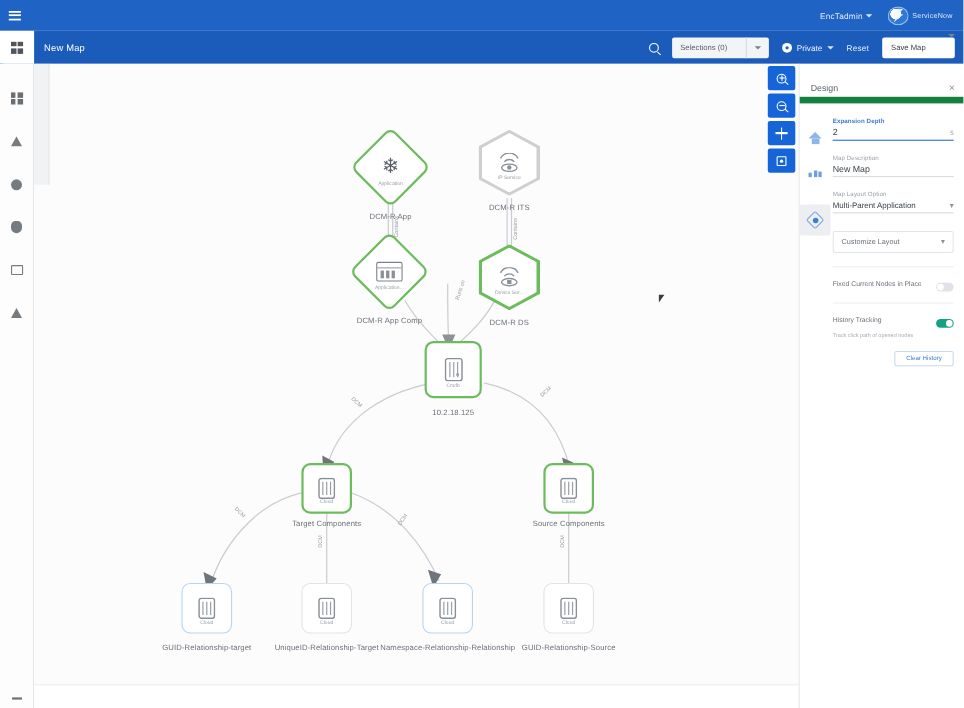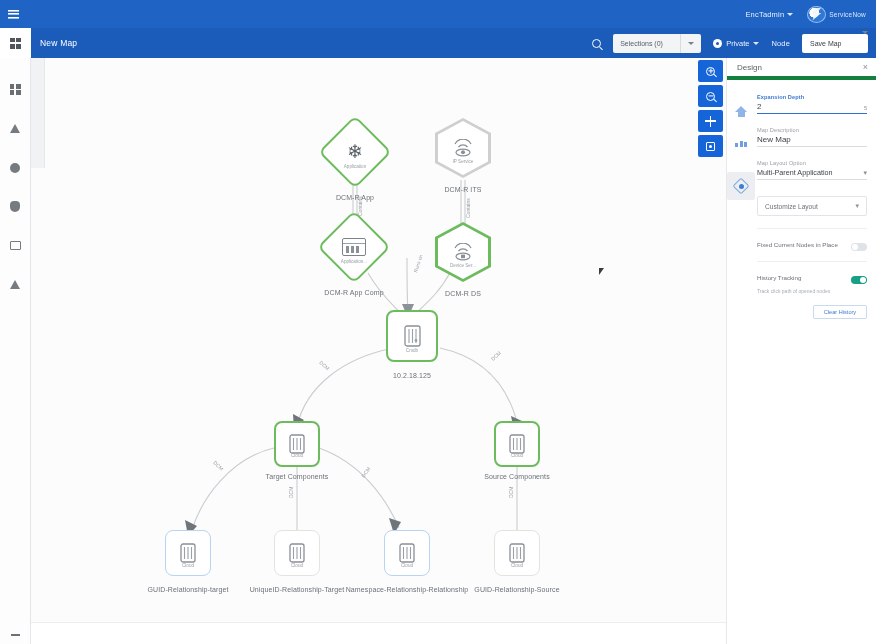--- a/index.html
+++ b/index.html
@@ -239,21 +239,21 @@
     border-left: 5px solid #3c3c3c; border-bottom: 7px solid transparent; border-right:3px solid transparent;
   }
 
   
   .rightpanel {
     position:absolute; left: 726px; top: 58px; width: 150px; height: 586px;
     background:#ffffff; border-left:1px solid #e6e8ea;
   }
   .rp-head {
     height: 22px; display:flex;align-items:center;justify-content:space-between;
-    padding: 0 8px 0 10px; border-bottom:4px solid #15803d;
+    padding: 0 8px 0 10px; border-bottom:6px solid #15803d;margin-top:14px;
   }
   .rp-title { font-size:8px; color:#5b6views; color:#5b6169; }
   .rp-x { font-size:9px; color:#8b9198; cursor:pointer; line-height:1; }
   .rp-body { display:flex; height: 564px; }
   .rp-rail {
     width: 28px; padding-top: 22px; display:flex;flex-direction:column;align-items:center;gap:21px;
   }
   .rp-ric { width:14px;height:14px;display:flex;align-items:center;justify-content:center;cursor:pointer;}
   .rpi-home { width:0;height:0;border-left:6px solid transparent;border-right:6px solid transparent;border-bottom:6px solid #8fb4e8;position:relative;}
   .rpi-home::after{content:"";position:absolute;left:-3.5px;top:6px;width:7px;height:5px;background:#8fb4e8;}
@@ -345,21 +345,21 @@
         <span class="cv">
             <i class="caret-g"></i>
           </span>
       </div>
       <div class="settings-link">
         <span class="gear"></span>
         <span>Private</span>
         <span class="caret-d"></span>
       </div>
       <div class="tb-link">
-        <span>Node</span>
+        <span>Reset</span>
       </div>
       <div class="savebox">
         <span class="lbl">Save Map</span>
         <span class="divd"></span>
         <span class="cv"><i class="caret-g"></i></span>
       </div>
     </div>
   </div>
 
   <div class="left-blue-edge"></div>

